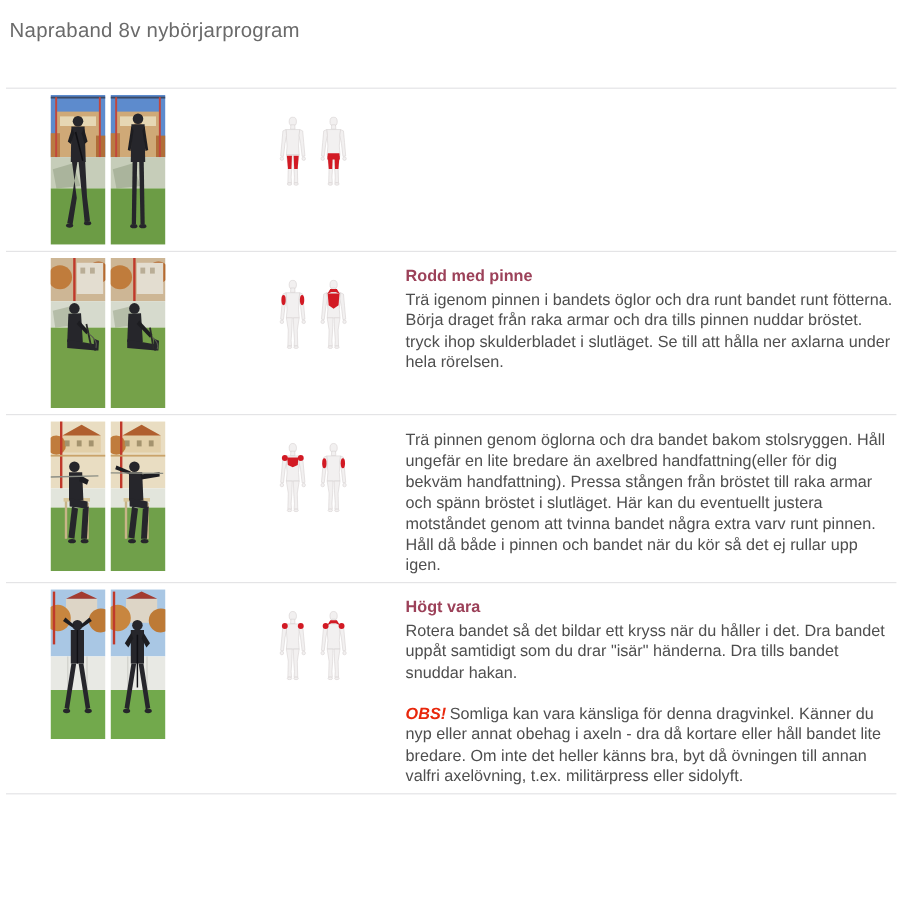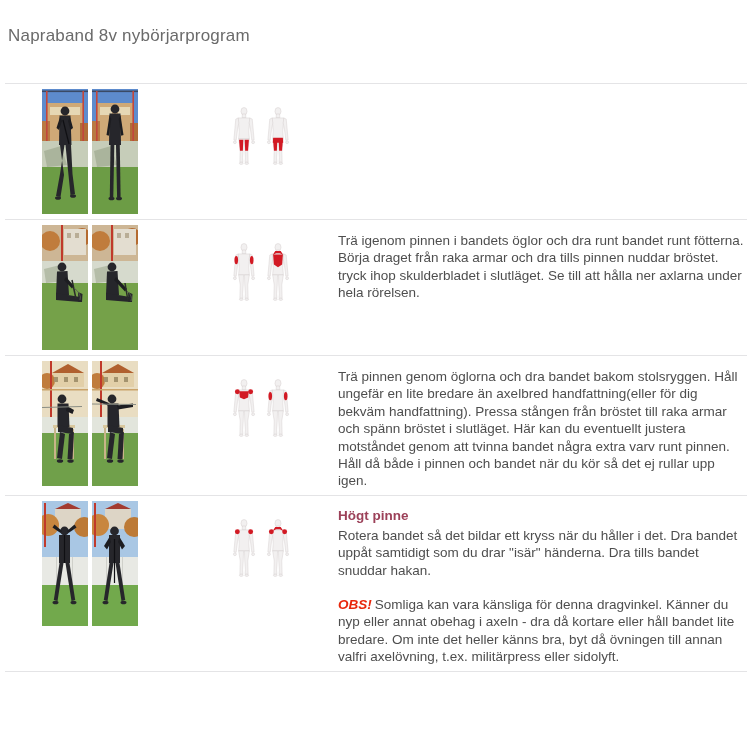--- a/index.html
+++ b/index.html
@@ -2,21 +2,21 @@
 <html><head>
 <meta charset="utf-8">
 <style>
   * { box-sizing: border-box; margin: 0; padding: 0; }
   html, body { background: #ffffff; }
   .page {
     width: 752px; height: 752px; background: #fff; overflow: hidden;
     font-family: "Liberation Sans", sans-serif; position: relative;
   }
   h1.page-title {
-    margin: 26px 0 0 8px; font-size: 17px; font-weight: 400;
+    margin: 16px 0 0 8px; font-size: 17px; font-weight: 400;
     color: #6a6a6a; letter-spacing: 0.2px;
   }
   .divider { border-top: 1px solid #e4e4e6; margin: 0 5px; }
   .divider.top { margin-top: 37px; }
   .row { display: flex; align-items: flex-start; padding: 5px 6px 5px 42px; }
   .photos { display: flex; gap: 4px; width: 96px; flex: none; }
   .photo { width: 46px; height: 125px; overflow: hidden; }
   .photo svg { display: block; width: 46px; height: 125px; }
   .muscles { display: flex; gap: 8px; flex: none; margin-left: 93px; margin-top: 18px; width: 60px; }
   svg.figure { width: 26px; height: 58px; display: block; }
@@ -219,20 +219,21 @@
         <path data-muscle="chest" d="M11.4,16.8 L24.6,16.8 L23.7,25.5 L18,28 L12.3,25.5 Z"></path>
         <path data-muscle="upperback" d="M11.2,15.8 L24.8,15.8 L23.7,29.5 L18,33.5 L12.3,29.5 Z" style="fill: rgb(210, 26, 36);"></path>
         <path data-muscle="traps" d="M14.2,10.8 L21.8,10.8 L25.3,16.5 L20.5,14.2 L15.5,14.2 L10.7,16.5 Z" style="fill: rgb(210, 26, 36);"></path>
         <circle data-muscle="shoulders" cx="8.8" cy="17.4" r="3.4"></circle>
         <circle data-muscle="shoulders" cx="27.2" cy="17.4" r="3.4"></circle>
         <ellipse data-muscle="upper-arms" cx="7.3" cy="23.5" rx="2.5" ry="5.8"></ellipse>
         <ellipse data-muscle="upper-arms" cx="28.7" cy="23.5" rx="2.5" ry="5.8"></ellipse>
       </svg>
     </div>
     <div class="textcol">
+      <h2 class="ex-title">Rodd med pinne</h2>
       <p class="desc">Trä igenom pinnen i bandets öglor och dra runt bandet runt fötterna. Börja draget från raka armar och dra tills pinnen nuddar bröstet. tryck ihop skulderbladet i slutläget. Se till att hålla ner axlarna under hela rörelsen.</p>
     </div>
   </section>
 
   <div class="divider"></div>
 
   <section class="row">
     <div class="photos">
       <div class="photo">
         <svg viewBox="0 0 46 125">
@@ -408,21 +409,21 @@
         <path data-muscle="chest" d="M11.4,16.8 L24.6,16.8 L23.7,25.5 L18,28 L12.3,25.5 Z"></path>
         <path data-muscle="upperback" d="M11.2,15.8 L24.8,15.8 L23.7,29.5 L18,33.5 L12.3,29.5 Z"></path>
         <path data-muscle="traps" d="M14.2,10.8 L21.8,10.8 L25.3,16.5 L20.5,14.2 L15.5,14.2 L10.7,16.5 Z" style="fill: rgb(210, 26, 36);"></path>
         <circle data-muscle="shoulders" cx="8.8" cy="17.4" r="3.4" style="fill: rgb(210, 26, 36);"></circle>
         <circle data-muscle="shoulders" cx="27.2" cy="17.4" r="3.4" style="fill: rgb(210, 26, 36);"></circle>
         <ellipse data-muscle="upper-arms" cx="7.3" cy="23.5" rx="2.5" ry="5.8"></ellipse>
         <ellipse data-muscle="upper-arms" cx="28.7" cy="23.5" rx="2.5" ry="5.8"></ellipse>
       </svg>
     </div>
     <div class="textcol">
-      <h2 class="ex-title">Högt pinne</h2>
+      <h2 class="ex-title">Högt vara</h2>
       <p class="desc">Rotera bandet så det bildar ett kryss när du håller i det. Dra bandet uppåt samtidigt som du drar "isär" händerna. Dra tills bandet snuddar hakan.</p>
       <p class="desc note"><strong class="obs">OBS!</strong><span>Somliga kan vara känsliga för denna dragvinkel. Känner du nyp eller annat obehag i axeln - dra då kortare eller håll bandet lite bredare. Om inte det heller känns bra, byt då övningen till annan valfri axelövning, t.ex. militärpress eller sidolyft.</span></p>
     </div>
   </section>
 
   <div class="divider"></div>
 
 </div>
 
 </body></html>

